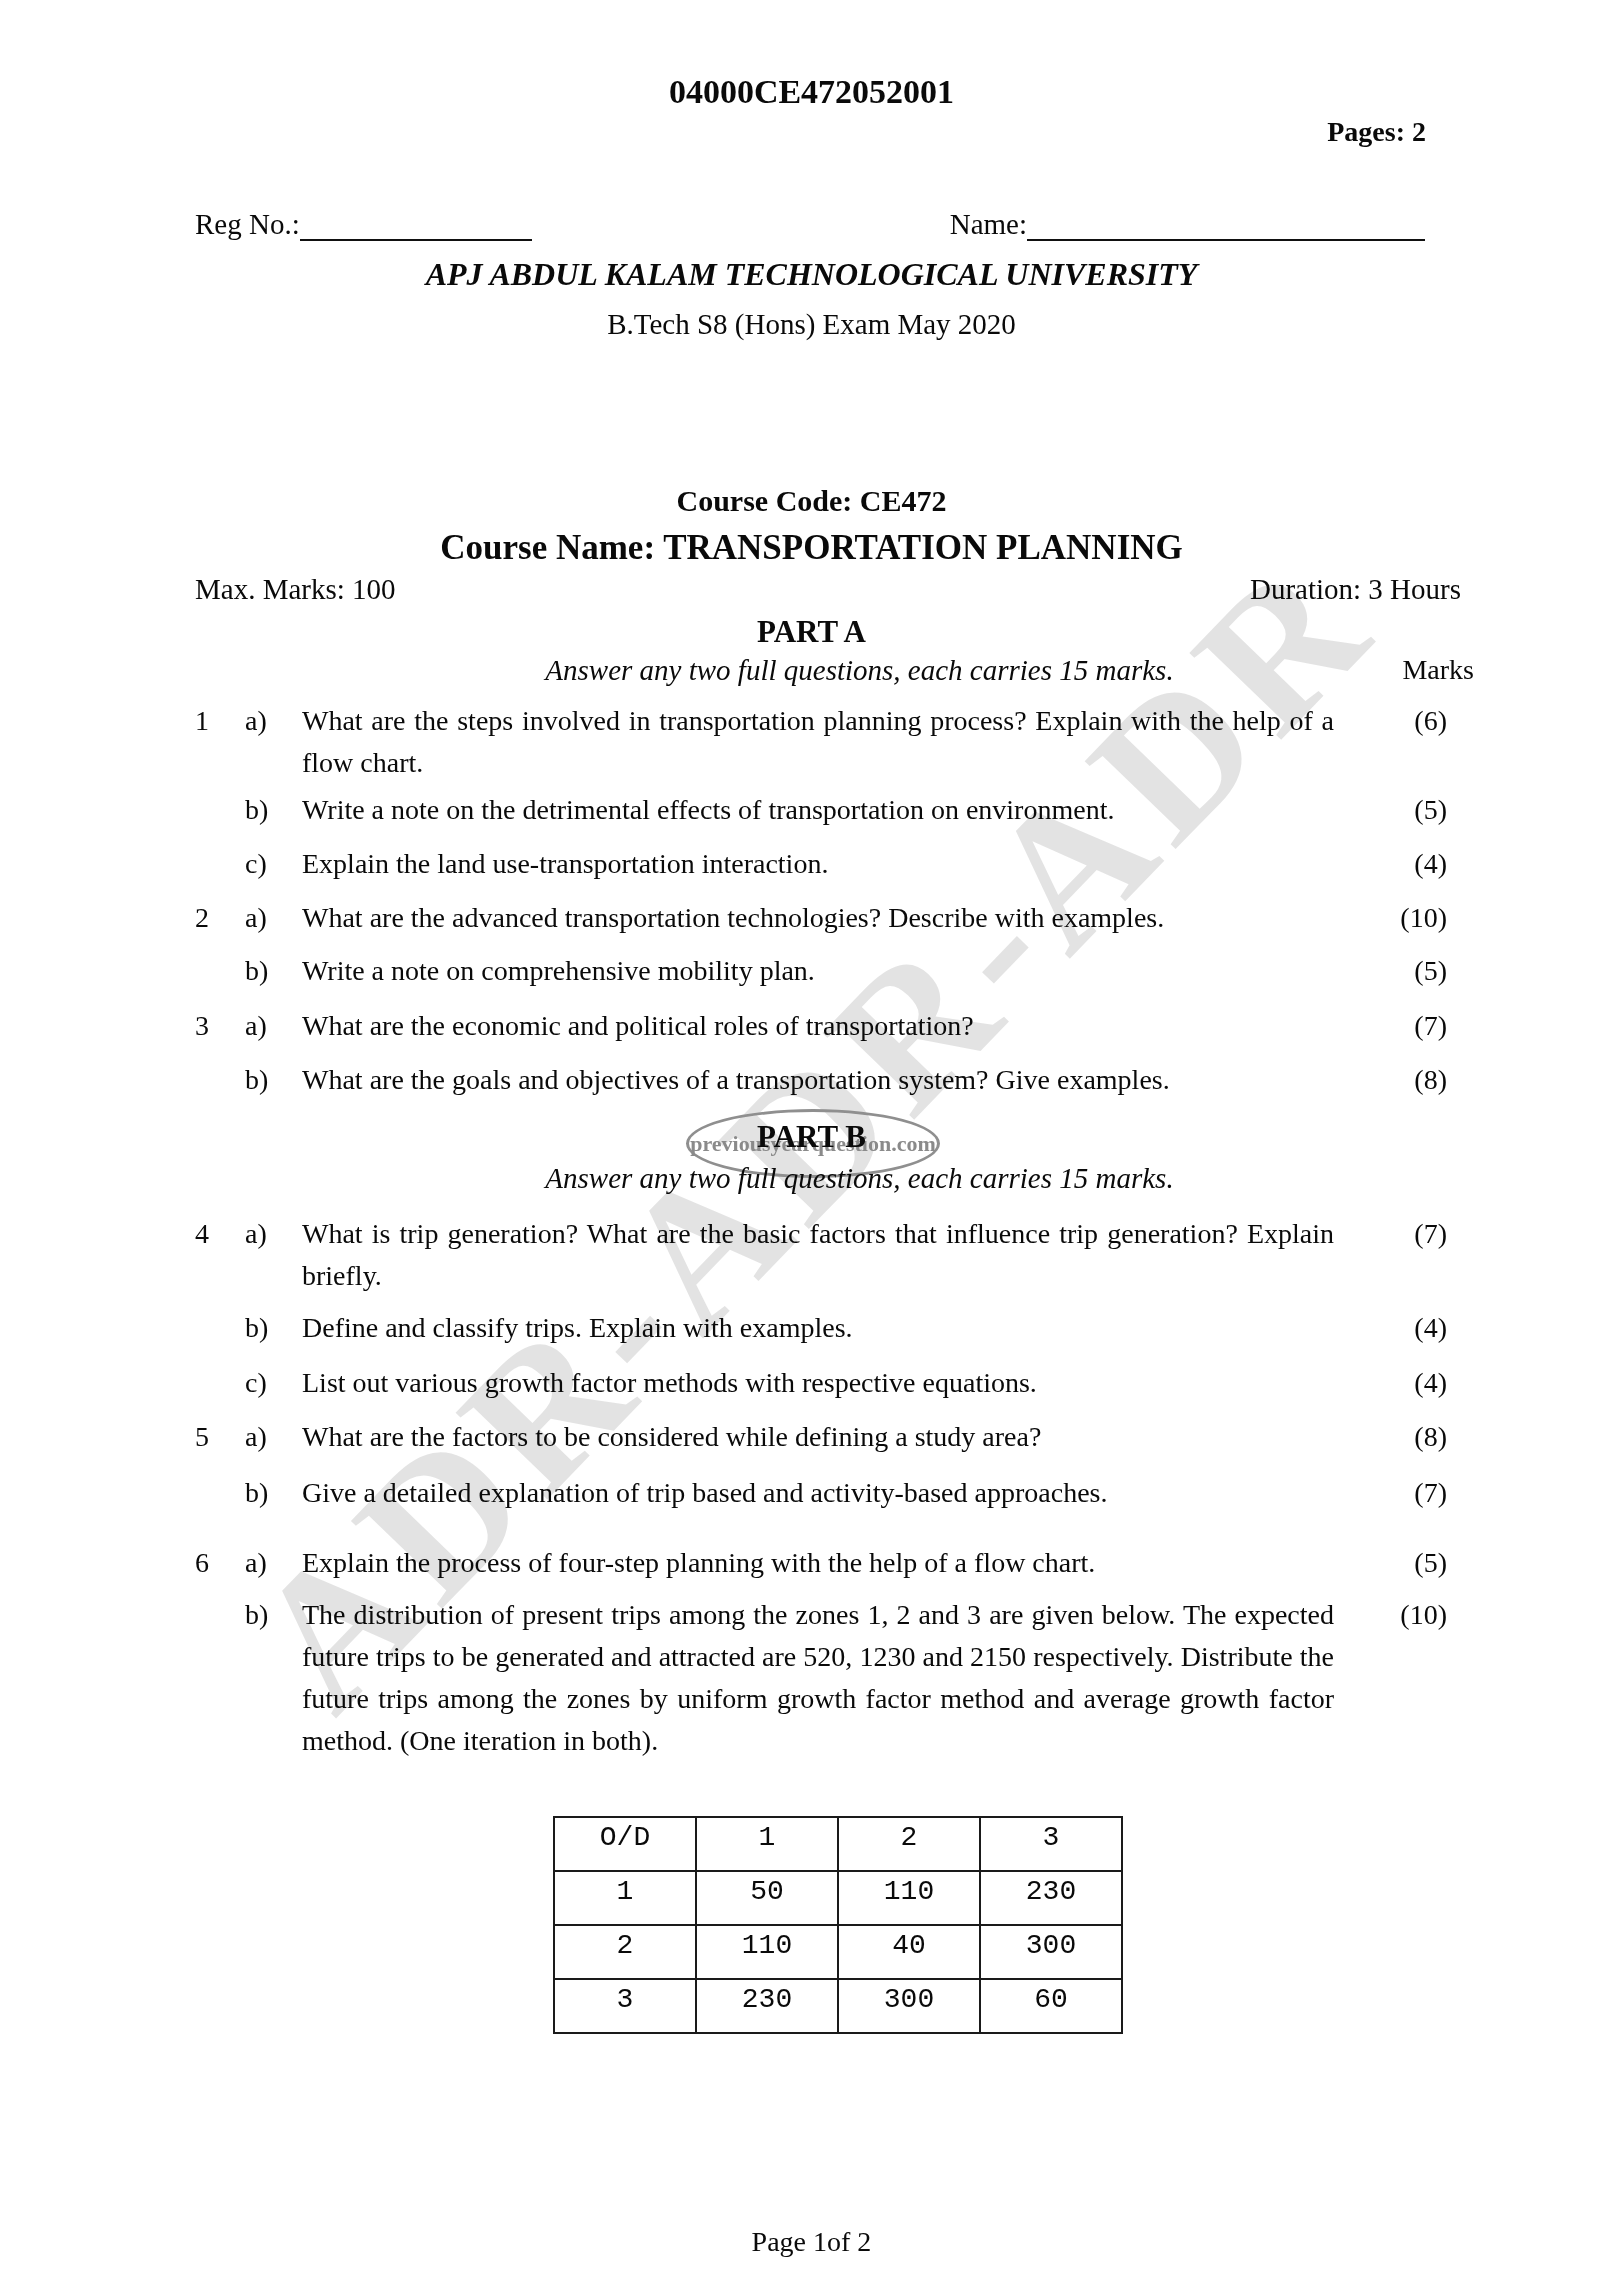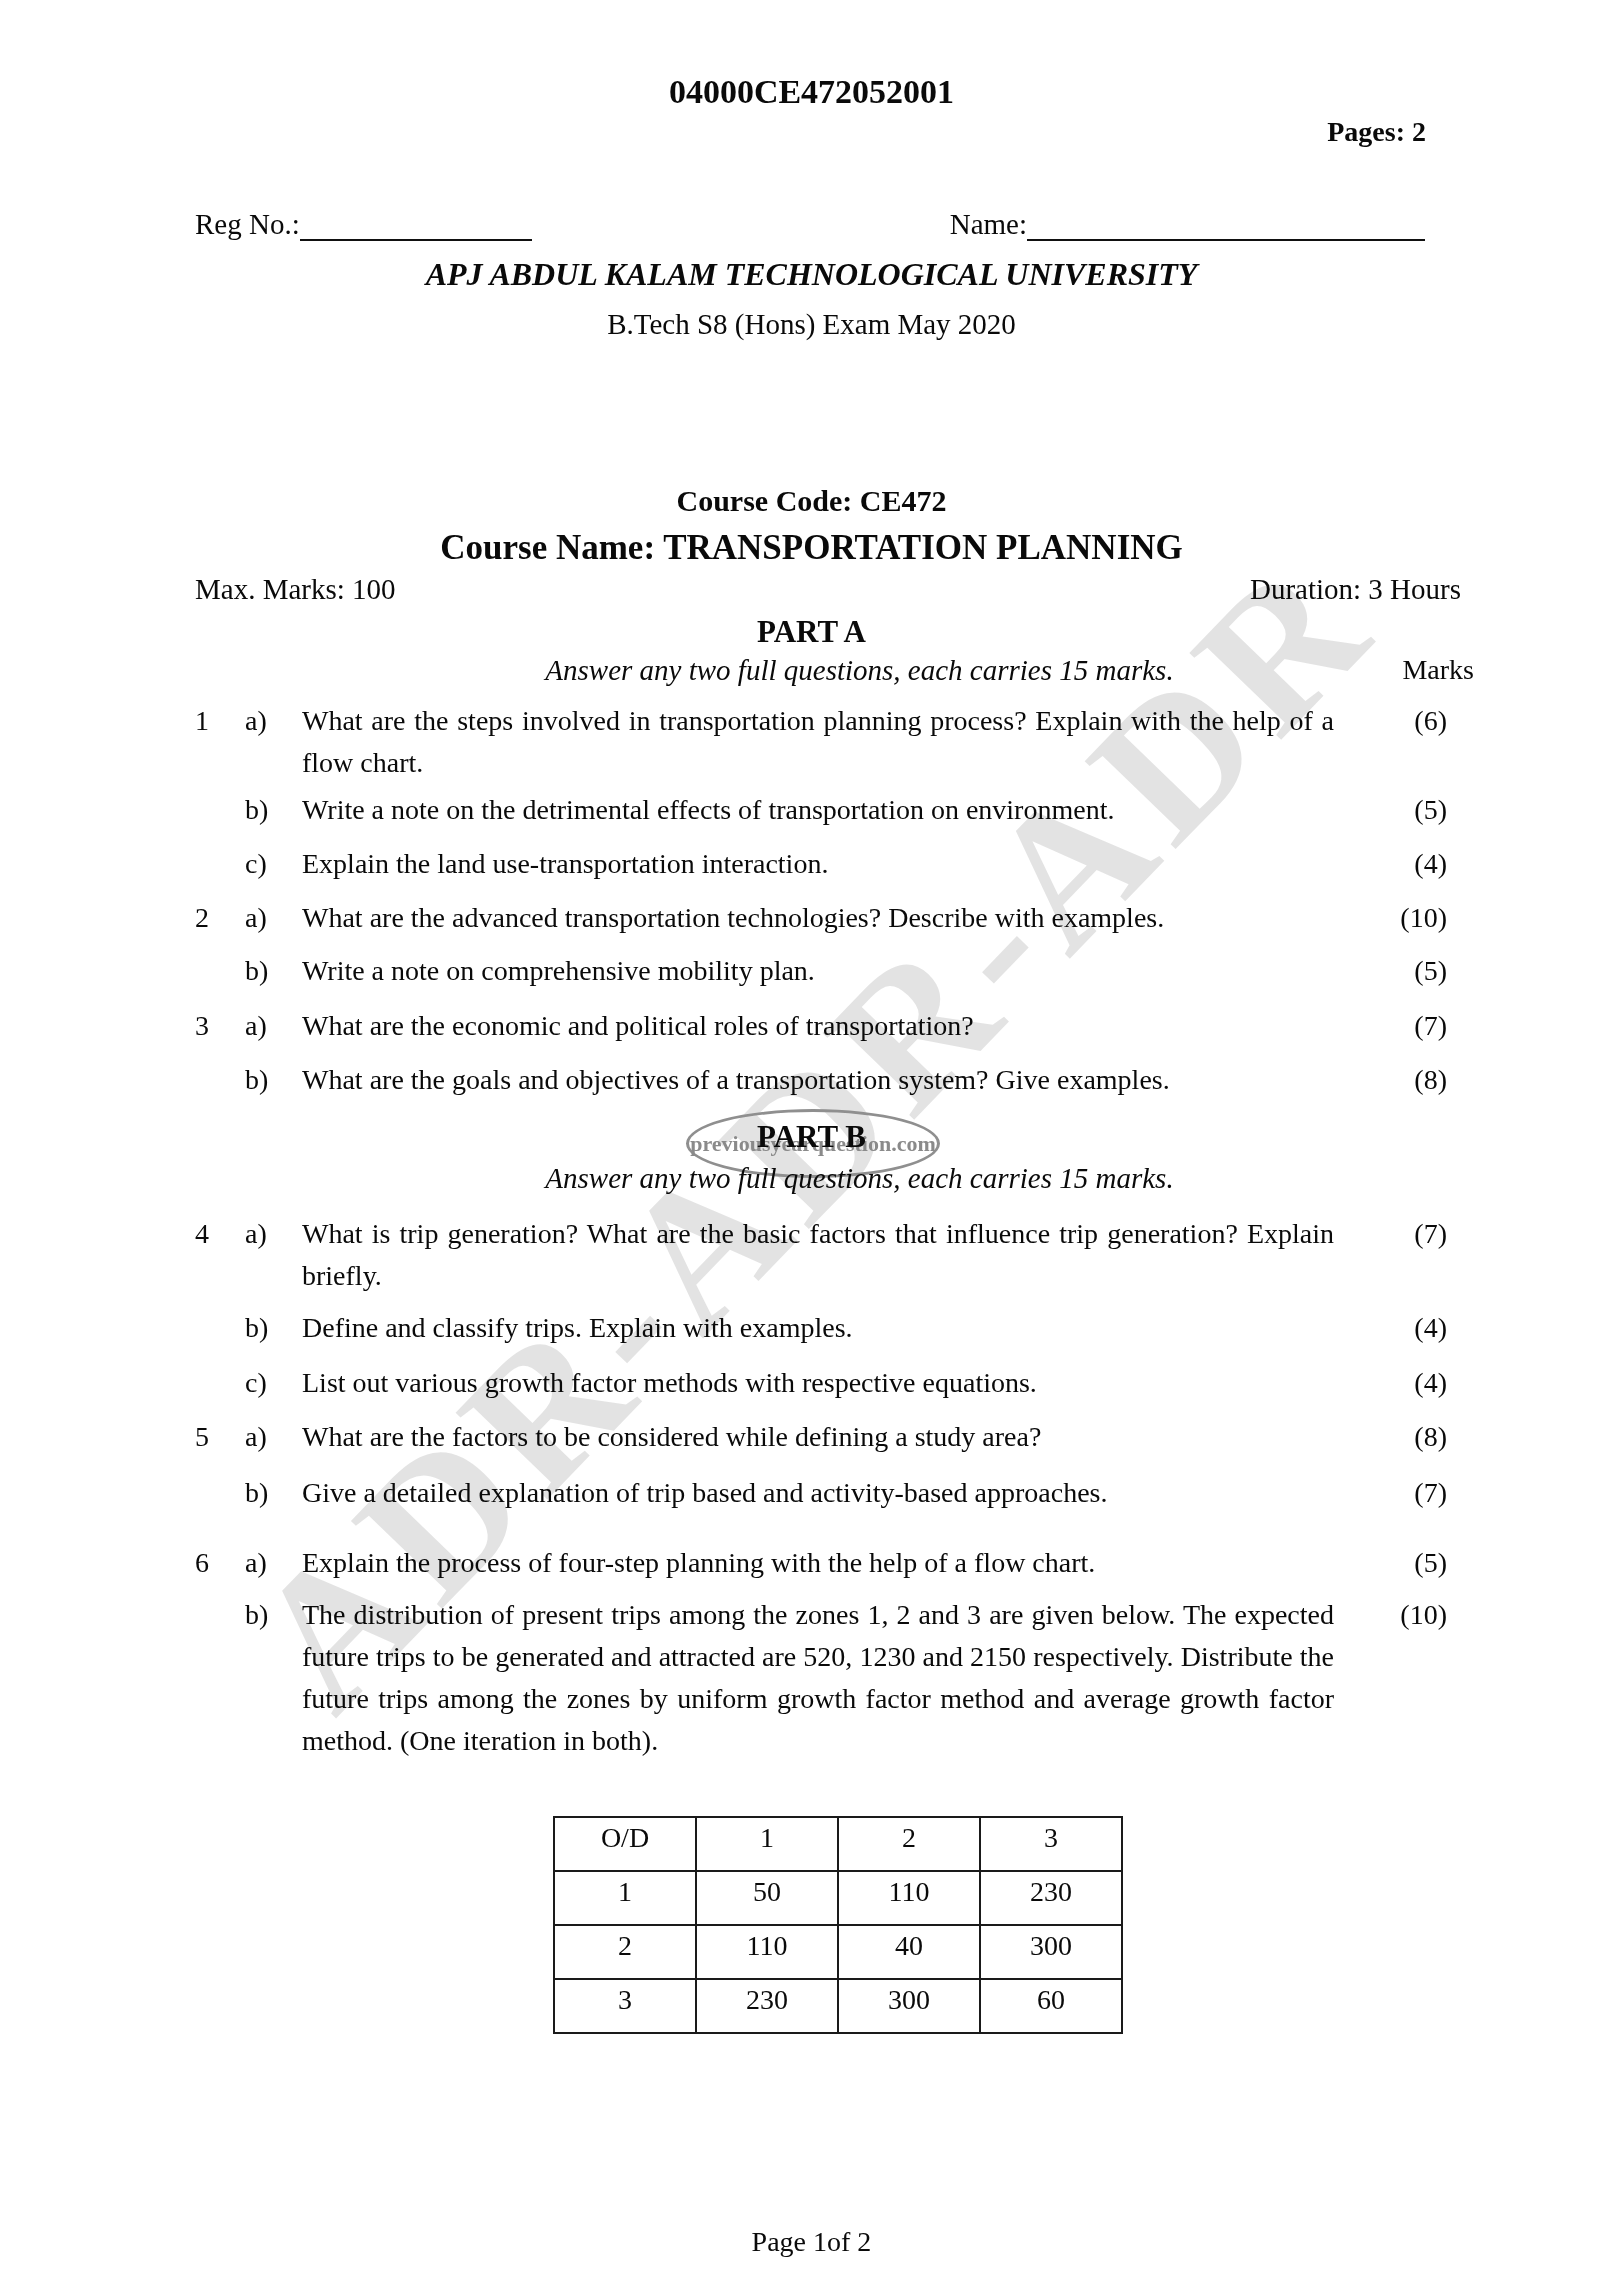--- a/index.html
+++ b/index.html
@@ -63,21 +63,21 @@
   .q1a{top:700px;} .q1b{top:789px;} .q1c{top:843px;}
   .q2a{top:897px;} .q2b{top:950px;}
   .q3a{top:1005px;} .q3b{top:1059px;}
   .q4a{top:1213px;} .q4b{top:1307px;} .q4c{top:1362px;}
   .q5a{top:1416px;} .q5b{top:1472px;}
   .q6a{top:1542px;} .q6b{top:1594px;}
 
   .od-table { position:absolute; left:553px; top:1816px; border-collapse:collapse;
               font-size:28px; text-align:center; }
   .od-table td, .od-table th { border:2.4px solid #1a1a1a; width:142px; height:54px;
-              vertical-align:top; padding-top:4px; font-weight:normal; box-sizing:border-box; }
+              vertical-align:top; padding-top:4px; font-weight:normal; box-sizing:border-box;font-family:Liberation Mono, monospace; }
 
   .footer { top:2226px; font-size:28px; }
 </style>
 </head>
 <body>
 
 <div class="page">
 
   <div class="wm-layer">
     <div class="wm-diag">ADR-ADR-ADR</div>

